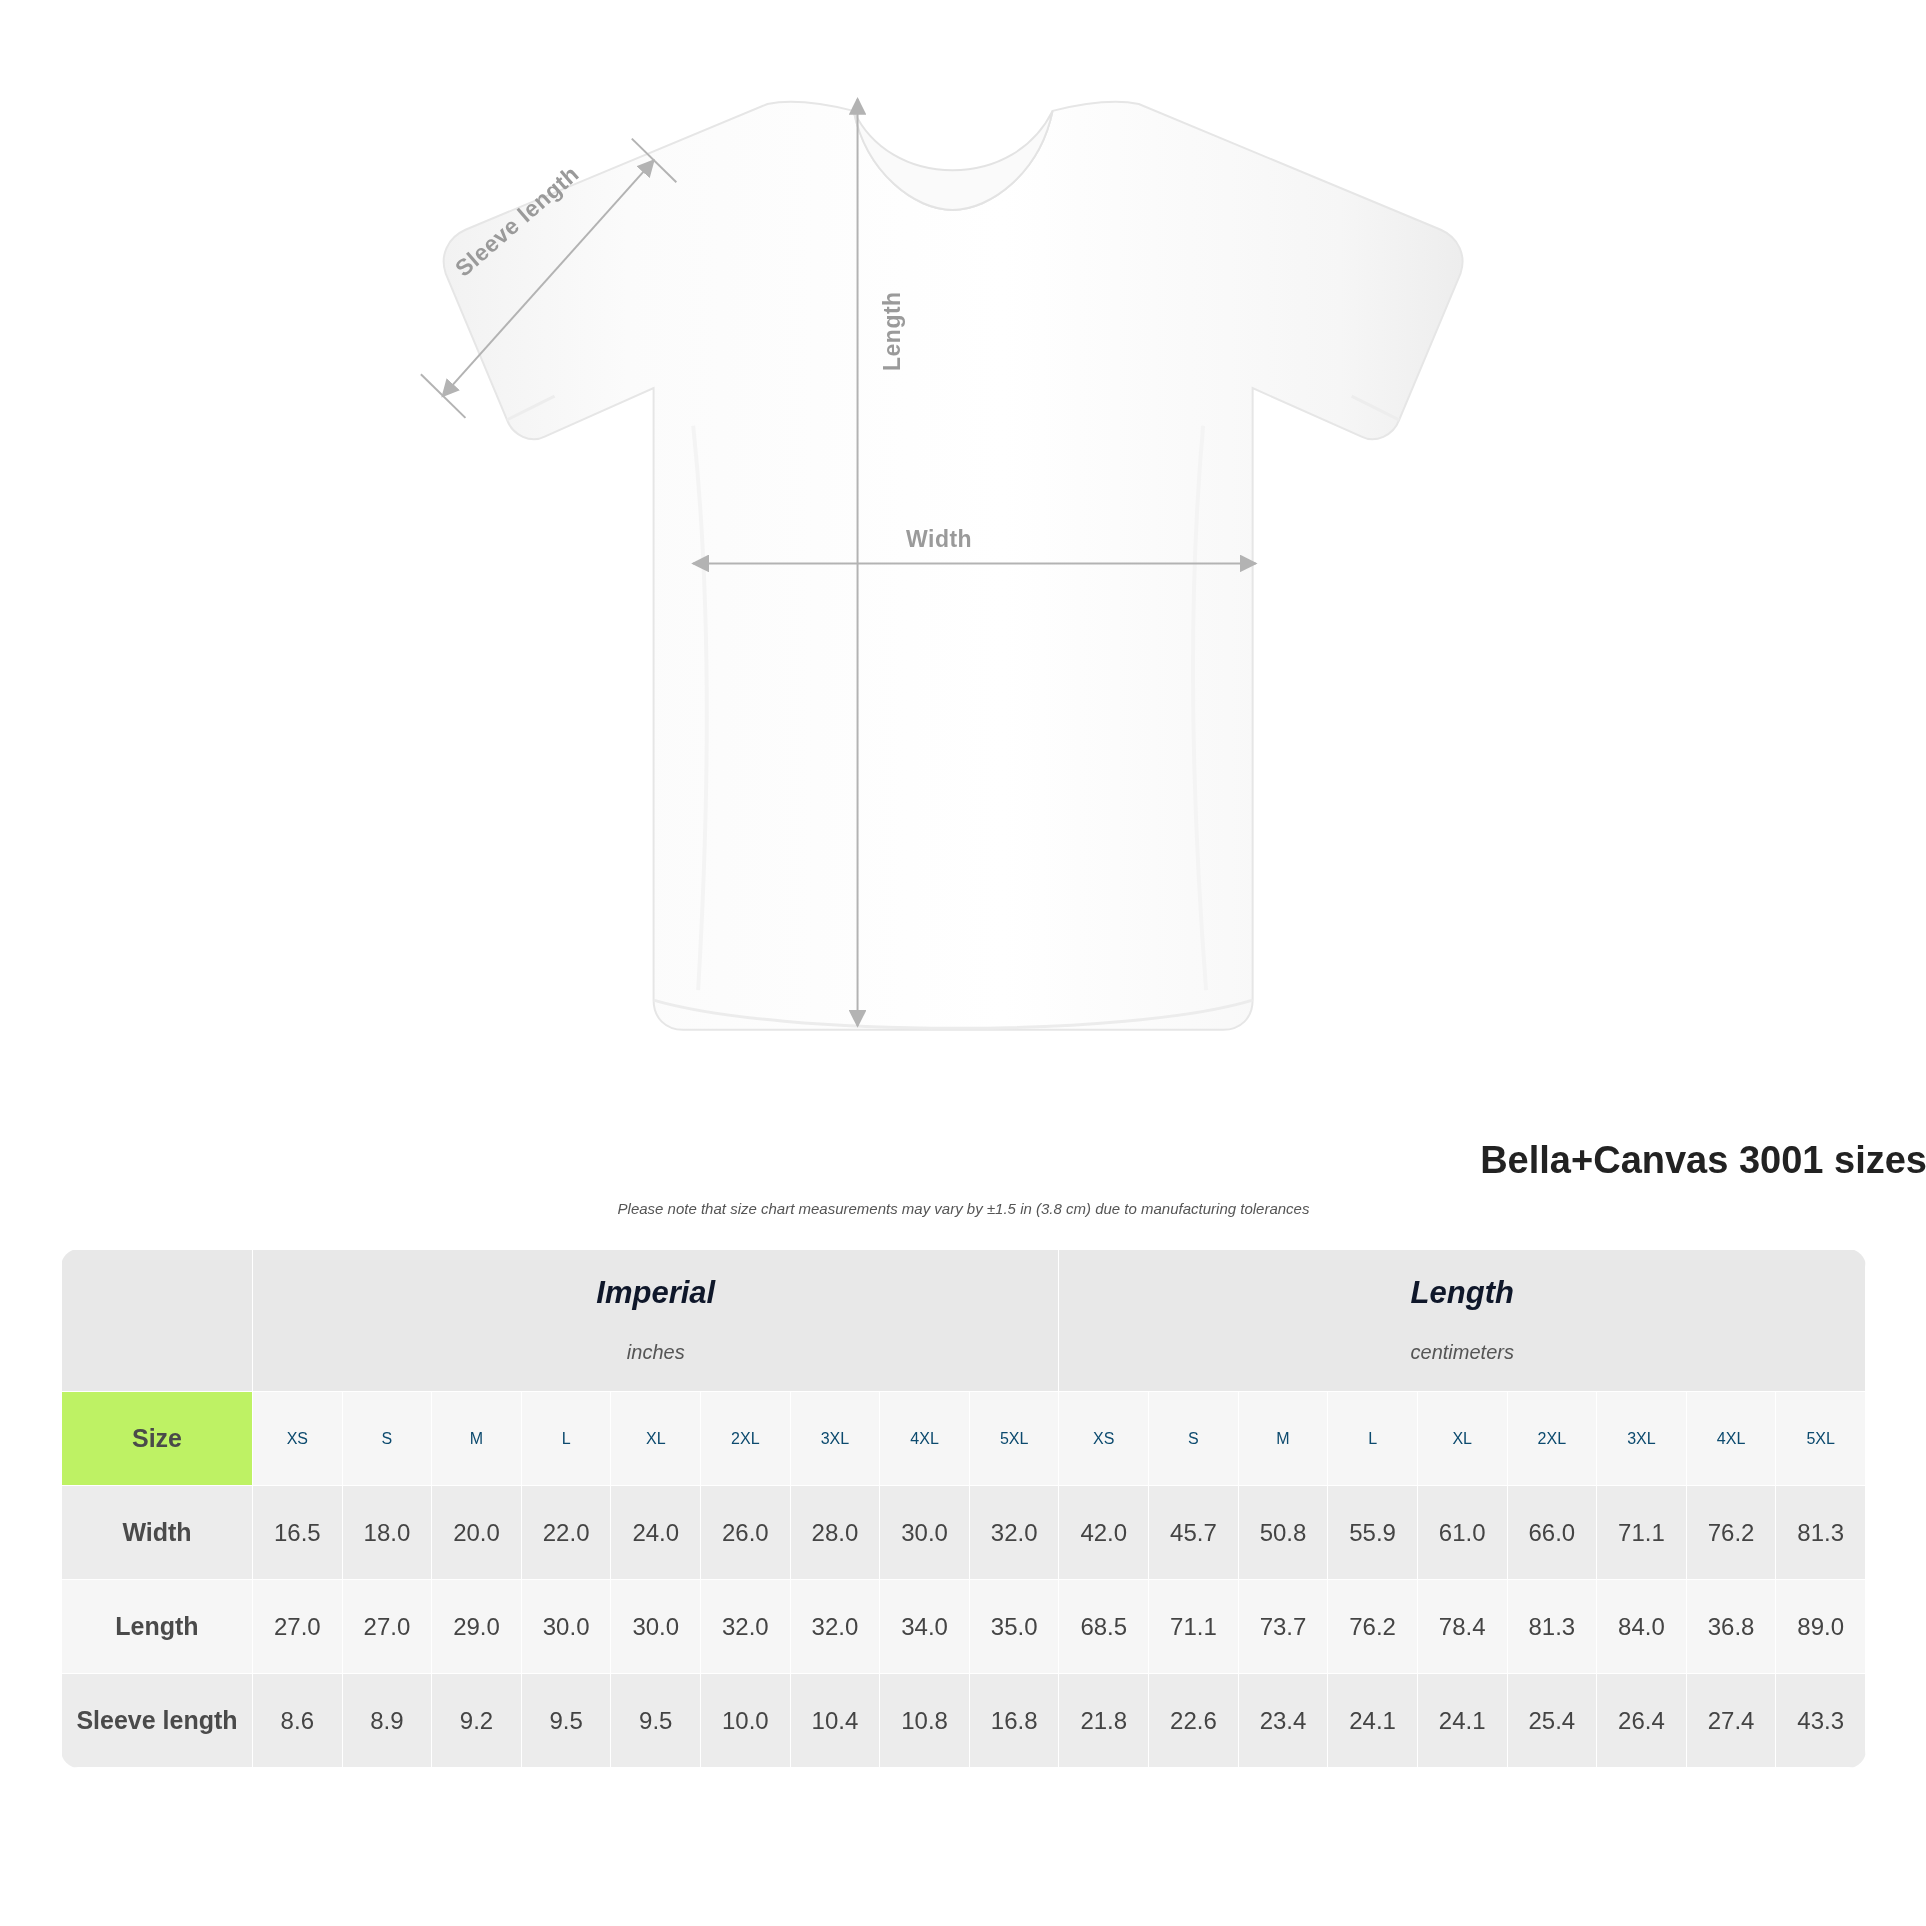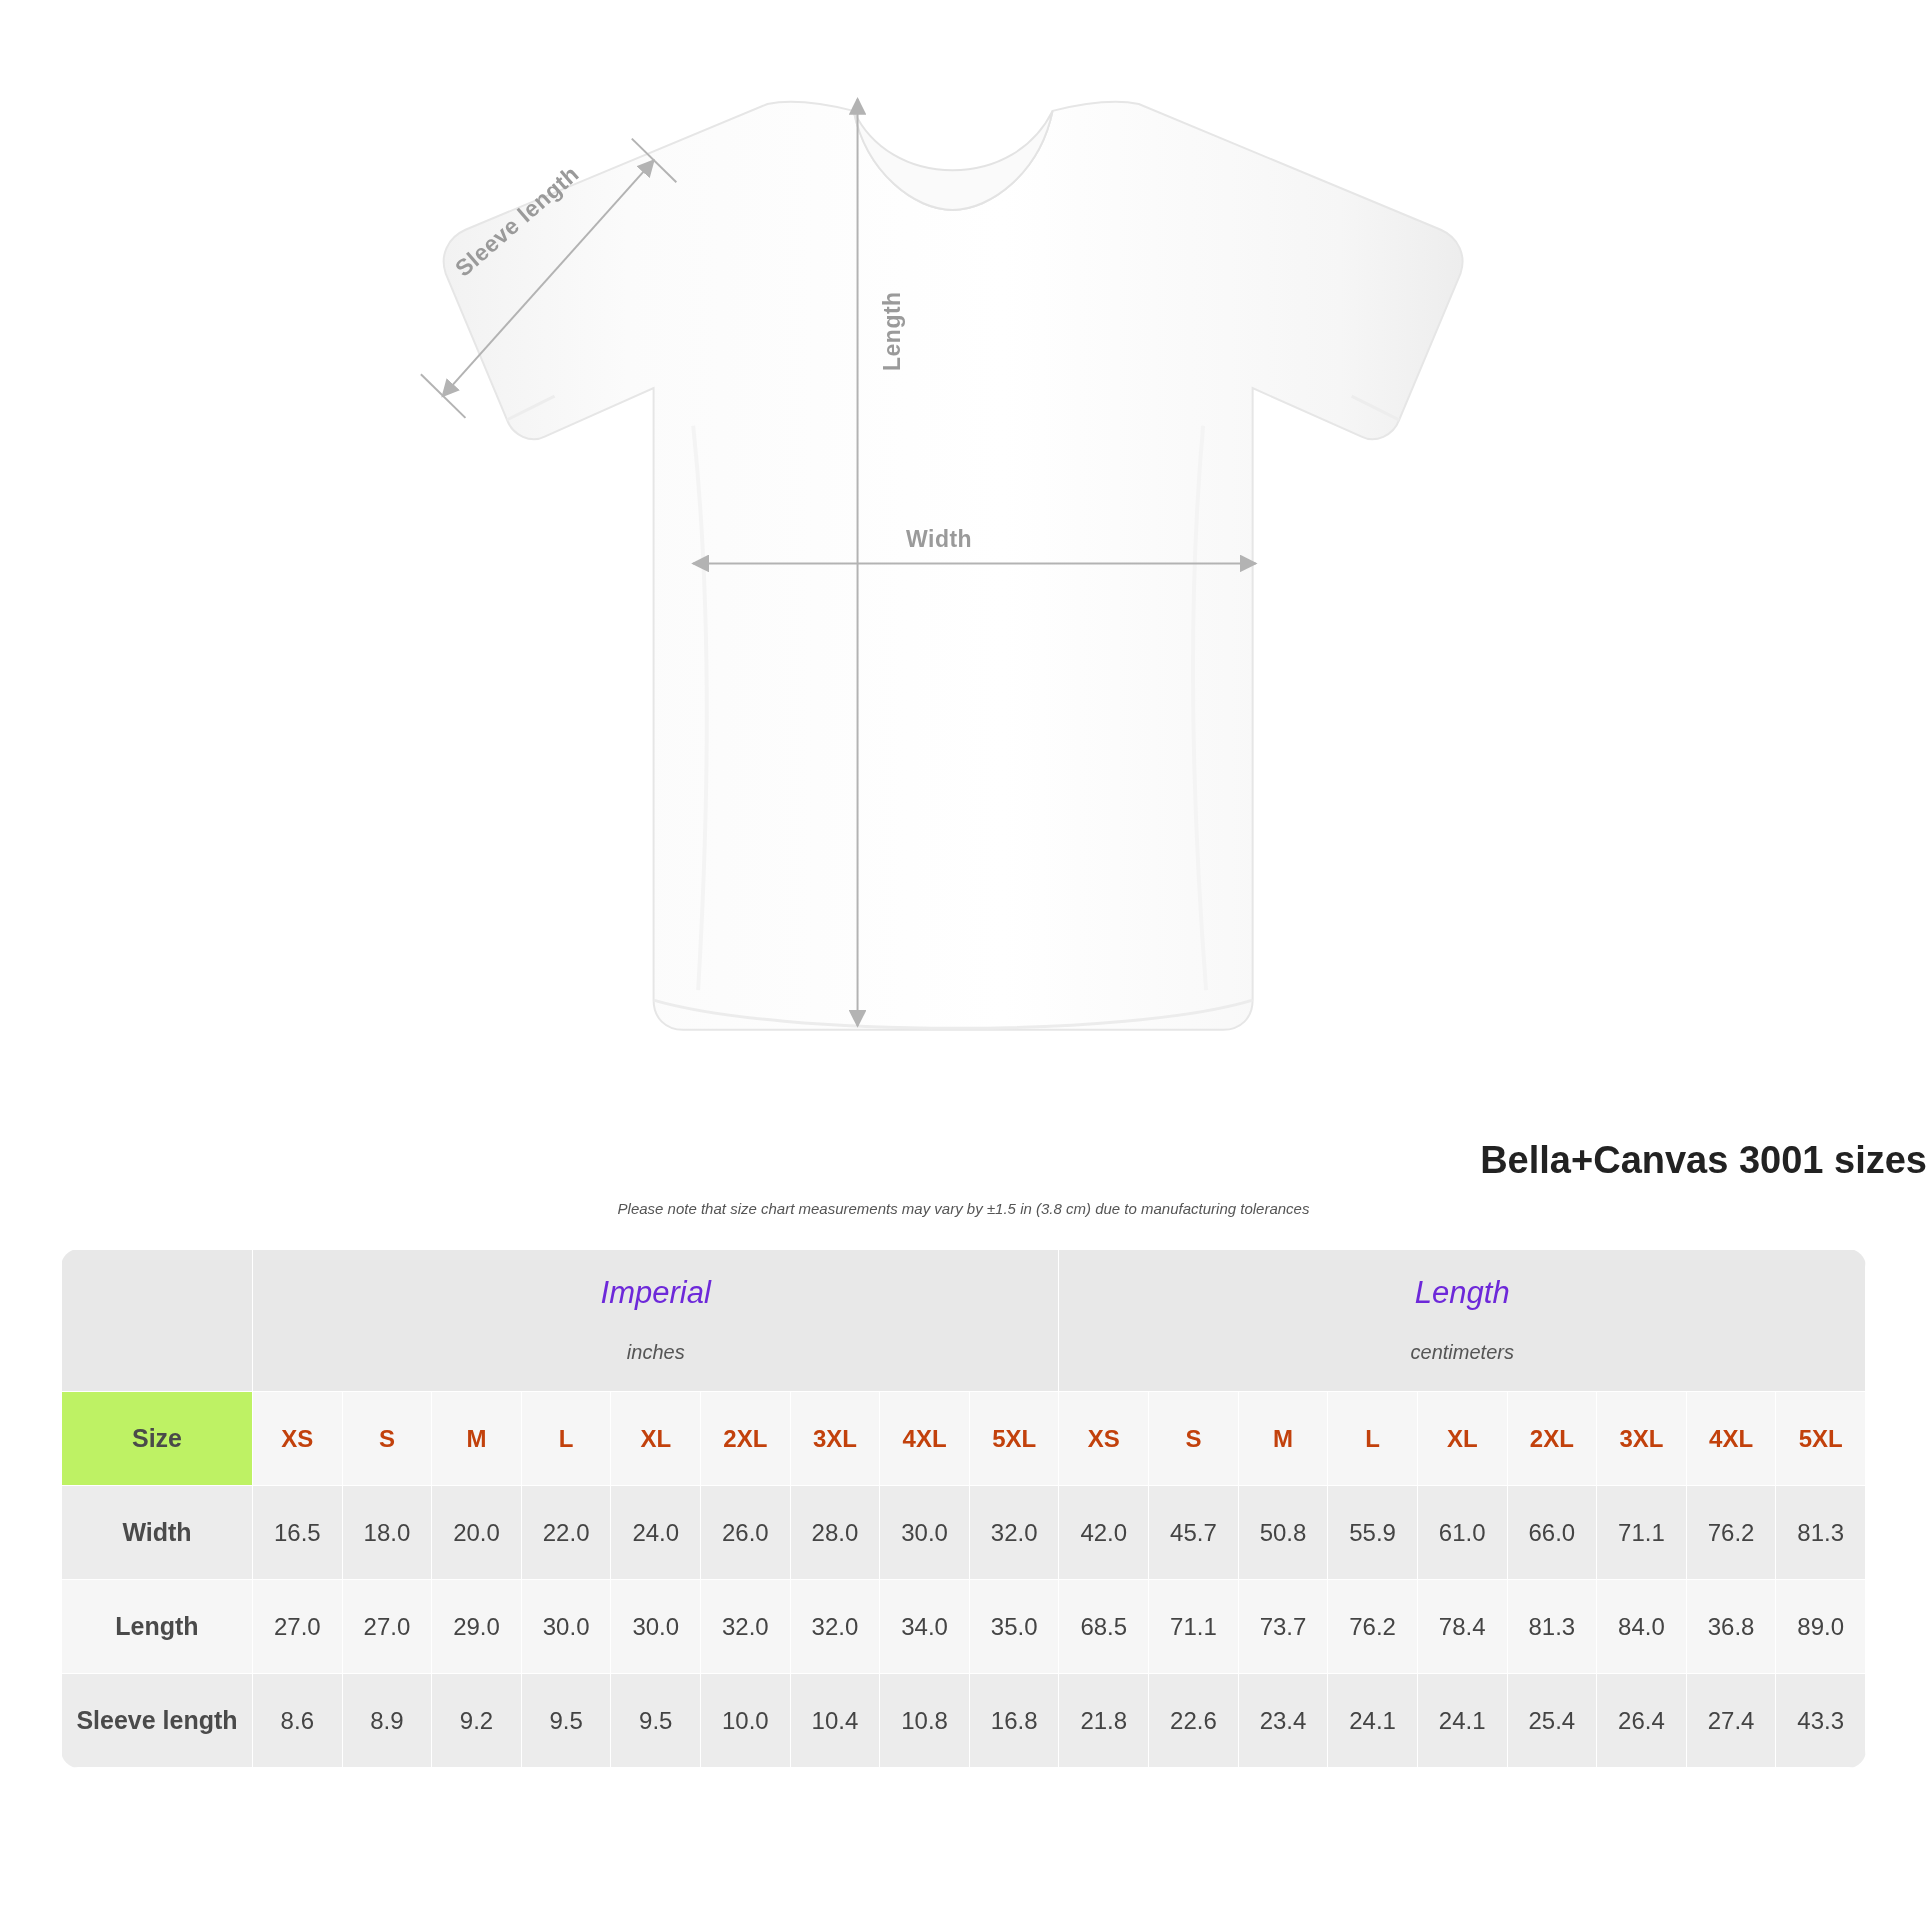--- a/index.html
+++ b/index.html
@@ -90,42 +90,42 @@
     text-align: center;
     border: 1px solid #ffffff;
   }
   .unit-head {
     background: #e8e8e8;
     height: 139px;
     vertical-align: middle;
   }
   .unit-head .unit-name {
     font-size: 31px;
-    font-weight: normal;
+    font-weight: bold;
     font-style: italic;
-    color: #6d28d9;
+    color: #0f172a;
     line-height: 1.25;
   }
   .unit-head .unit-sub {
     font-size: 20px;
     font-style: italic;
     color: #555;
     line-height: 1.5;
     margin-top: 24px;
   }
   .corner-cell {
     background: #e8e8e8;
     border: 1px solid #e8e8e8;
   }
   .sizes-row td {
     background: #f6f6f6;
     height: 91px;
-    font-size: 24px;
-    font-weight: bold;
-    color: #c2410c;
+    font-size: 16px;
+    font-weight: normal;
+    color: #0c4a6e;
   }
   .sizes-row td.rowhead {
     background: #bef264;
   }
   .data-row td {
     height: 91px;
     font-size: 24px;
     color: #444;
   }
   .data-row.odd td { background: #ececec; }

